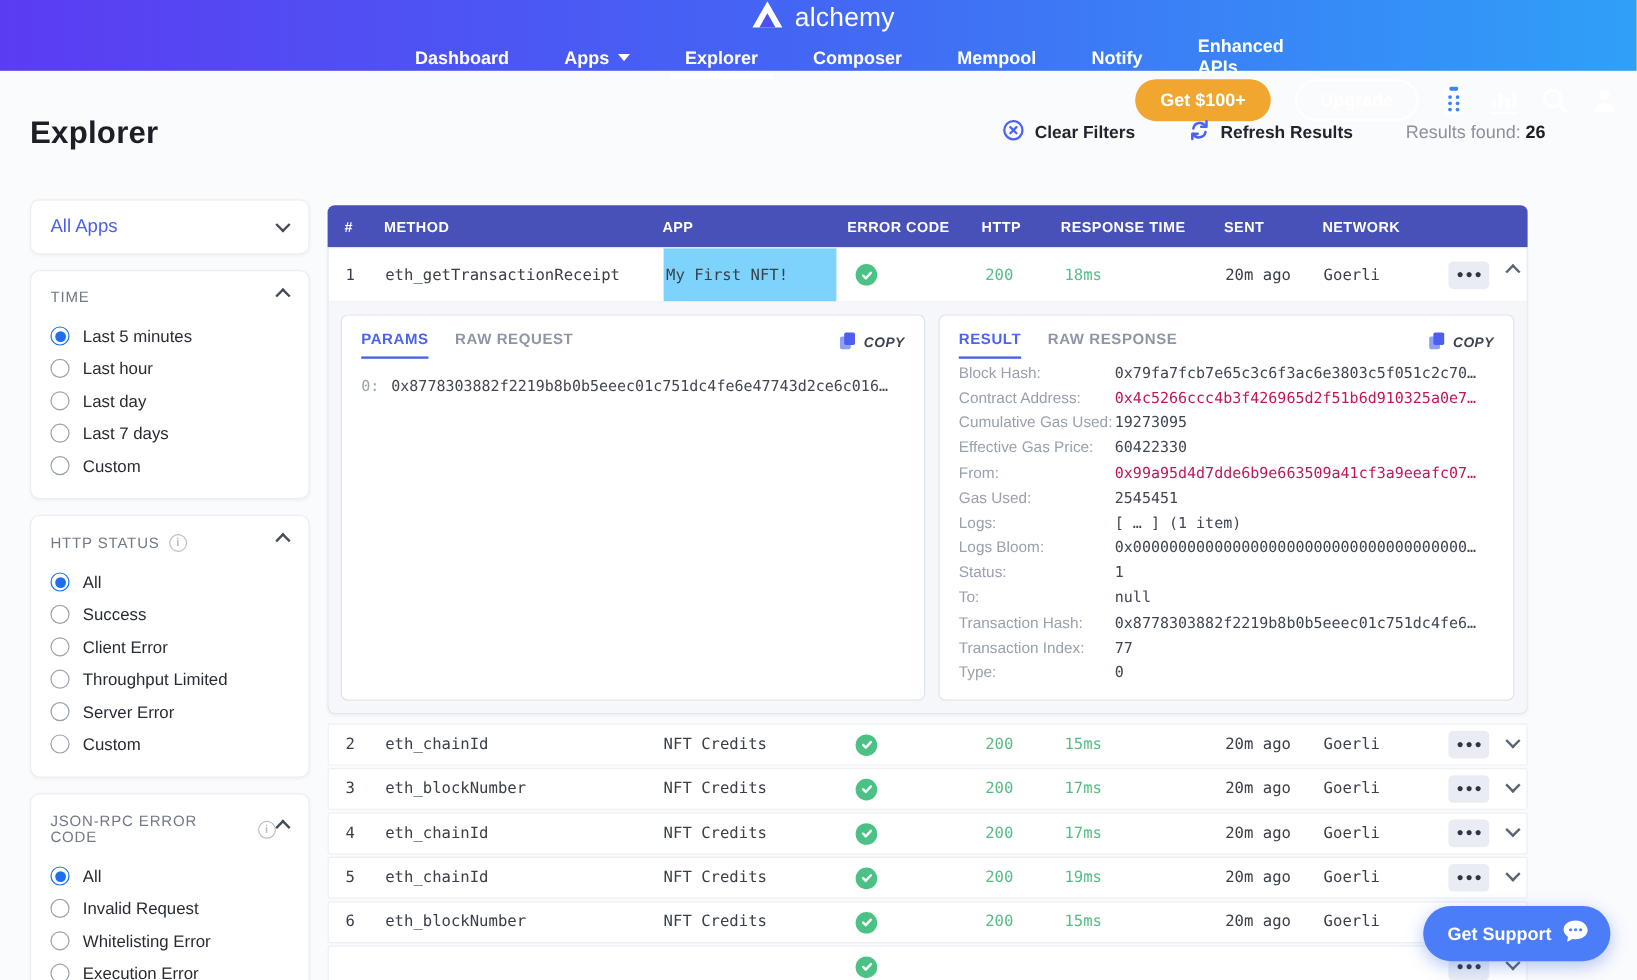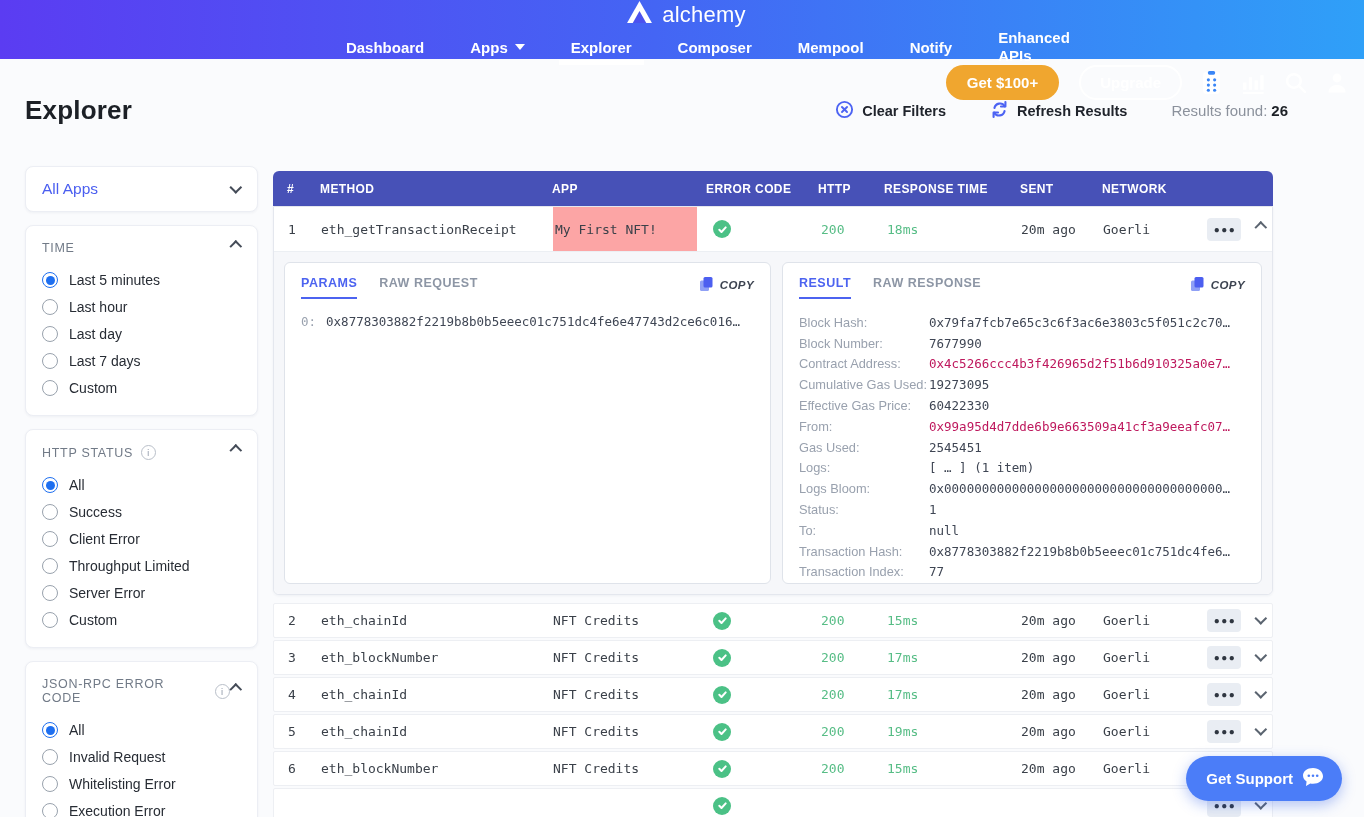--- a/index.html
+++ b/index.html
@@ -129,21 +129,21 @@
   
   .expanded-card {
     background:#fff; border:1px solid #e4e7ee; border-radius:0 0 6px 6px;
     margin-bottom:8px; box-shadow:0 1px 3px rgba(25,35,70,.05);
   }
   .expanded-card .row-head { height:44px; background:#fff; border:none;
     display:grid; grid-template-columns:33px 232px 154px 112px 66px 136px 82px 104px 1fr;
     align-items:center; padding-left:14px;
     font-family:"DejaVu Sans Mono", monospace; font-size:13px; color:#3a4049;
   }
-  .app-chip { background:#fca5a5; height:44px; display:flex; align-items:center; margin-right:10px; padding-left:2px; }
+  .app-chip { background:#7dd3fc; height:44px; display:flex; align-items:center; margin-right:10px; padding-left:2px; }
   .detail-wrap {
     background:#f6f7fa; border-top:1px solid #eceff3; border-radius:0 0 6px 6px;
     padding:10px; display:flex; gap:11px;
   }
   .pane {
     background:#fff; border:1px solid #dfe3ea; border-radius:6px;
     height:322px; padding:13px 16px; overflow:hidden;
   }
   .pane.request { width:487px; flex-shrink:0; }
   .pane.response { flex:1; }
@@ -154,21 +154,21 @@
     margin-left:auto; display:flex; align-items:center; gap:6px; cursor:pointer;
     font-size:11.5px; font-weight:bold; color:#3c4350; letter-spacing:.4px; border:none; background:none;
     font-family:"Liberation Sans", sans-serif;
     font-style:italic;
   }
   .param-line {
     margin-top:15px; font-family:"DejaVu Sans Mono", monospace; font-size:12.5px;
     color:#3f4654; white-space:nowrap; overflow:hidden;
   }
   .param-key { color:#9aa2af; margin-right:10px; }
-  .kv-list { margin-top:13px; }
+  .kv-list { margin-top:1px; }
   .kv { display:flex; align-items:center; height:20.8px; white-space:nowrap; overflow:hidden; }
   .kv-label { width:130px; flex-shrink:0; font-size:12.8px; color:#99a1ae; }
   .kv-value { font-family:"DejaVu Sans Mono", monospace; font-size:12.5px; color:#3f4654; overflow:hidden; }
   .kv-value.link { color:#be185d; cursor:pointer; }
 
   
   .support-btn {
     position:fixed; right:22px; bottom:16px;
     background:#4b7df8; color:#fff; border:none; border-radius:24px;
     padding:11px 17px 11px 20px; display:flex; align-items:center; gap:9px;
@@ -430,24 +430,20 @@
                   </svg></span>
               <span>COPY</span>
             </button>
           </div>
           <div class="kv-list">
             <div class="kv">
                 <span class="kv-label">Block Hash:</span>
                 <span class="kv-value">0x79fa7fcb7e65c3c6f3ac6e3803c5f051c2c70…</span>
               </div>
             <div class="kv">
-                <span class="kv-label">Block Number:</span>
-                <span class="kv-value">7677990</span>
-              </div>
-            <div class="kv">
                 <span class="kv-label">Contract Address:</span>
                 <span class="kv-value link">0x4c5266ccc4b3f426965d2f51b6d910325a0e7…</span>
               </div>
             <div class="kv">
                 <span class="kv-label">Cumulative Gas Used:</span>
                 <span class="kv-value">19273095</span>
               </div>
             <div class="kv">
                 <span class="kv-label">Effective Gas Price:</span>
                 <span class="kv-value">60422330</span>

